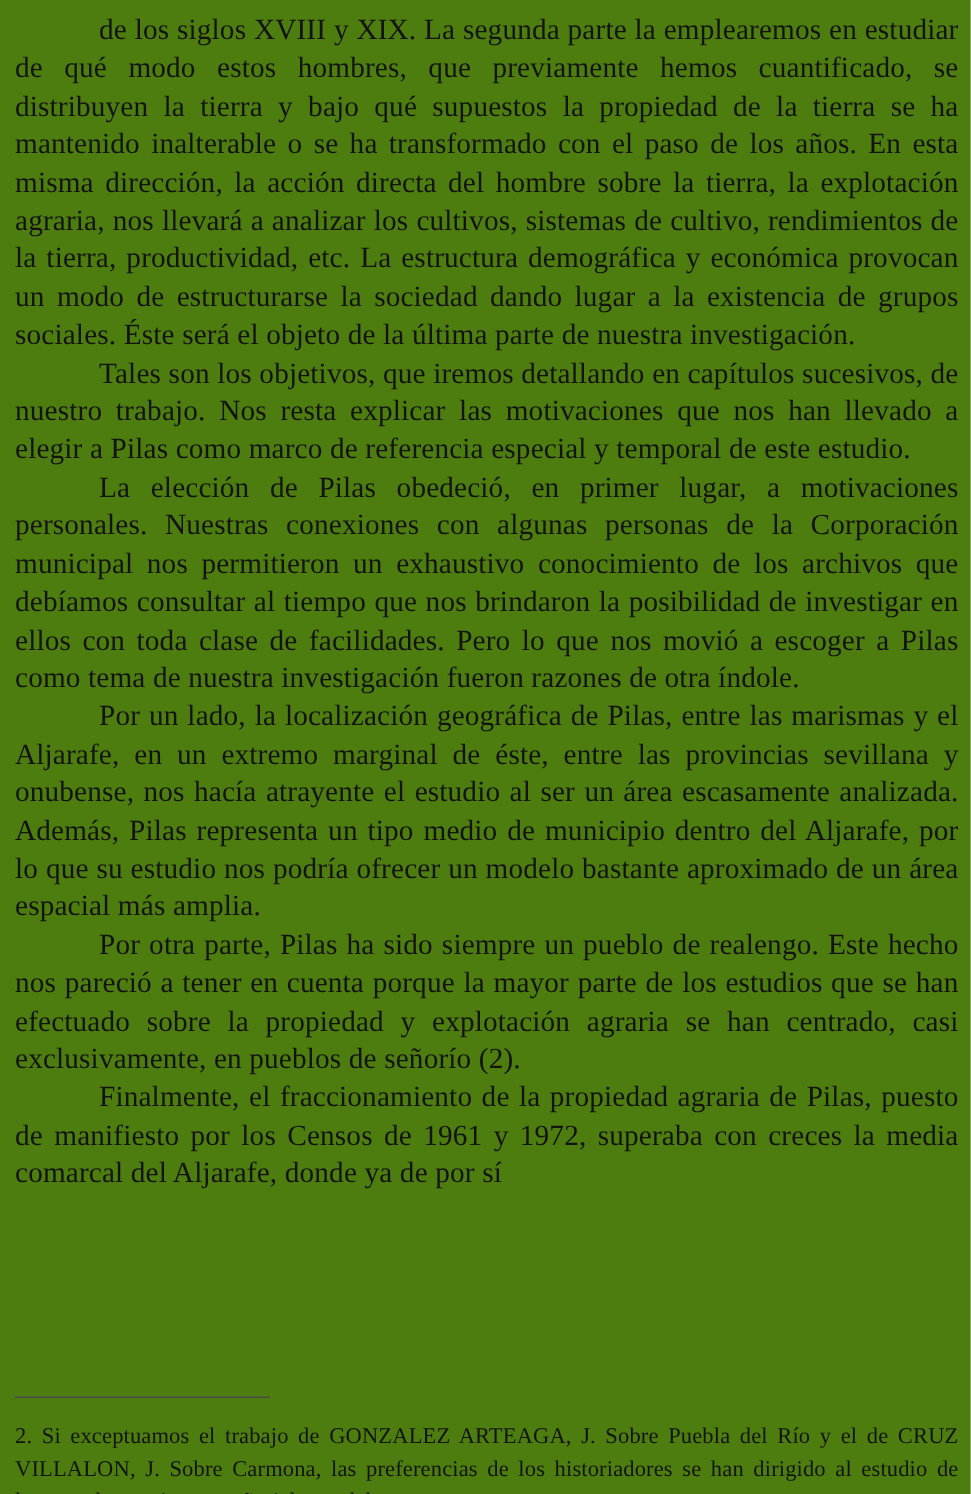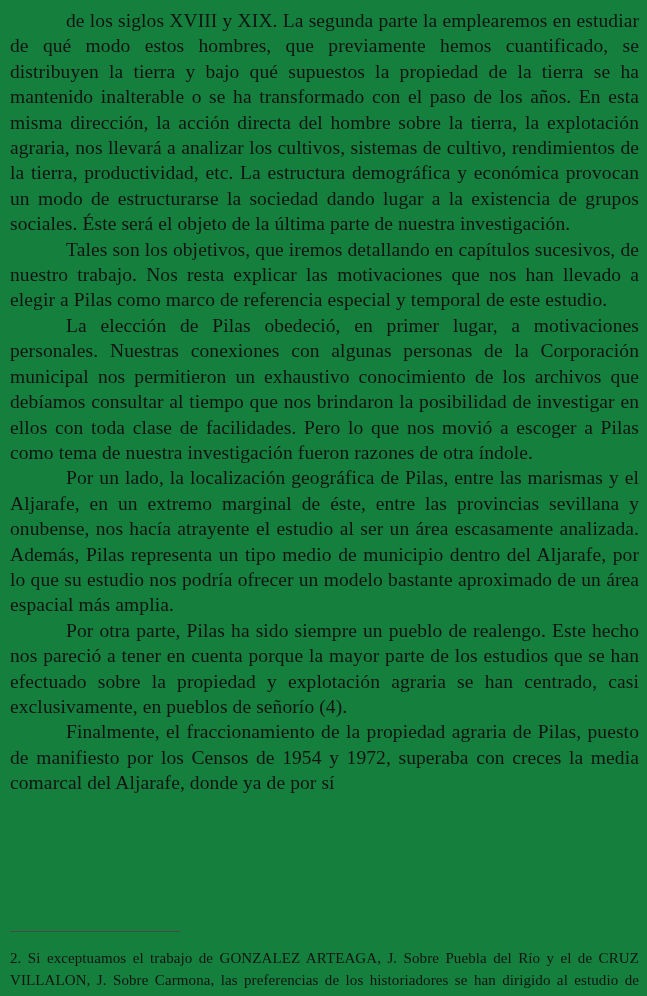--- a/index.html
+++ b/index.html
@@ -10,21 +10,21 @@
     width: 647px;
     height: 996px;
     background: #ffffff;
     position: relative;
     overflow: hidden;
     font-family: "Liberation Serif", "DejaVu Serif", serif;
   }
   .page {
     position: absolute;
     inset: 0;
-    background: #15803d;
+    background: #4d7c0f;
     padding-left: 21px;
   }
   .main-text {
     position: absolute;
     top: 8px;
     left: 10px;
     width: 629px;
     color: #131313;
     font-size: 19.5px;
     line-height: 25.4px;
@@ -66,22 +66,22 @@
 </head>
 <body>
 
 <div class="page">
 
   <div class="main-text">
     <p>de los siglos XVIII y XIX. La segunda parte la emplearemos en estudiar de qué modo estos hombres, que previamente hemos cuantificado, se distribuyen la tierra y bajo qué supuestos la propiedad de la tierra se ha mantenido inalterable o se ha transformado con el paso de los años. En esta misma dirección, la acción directa del hombre sobre la tierra, la explotación agraria, nos llevará a analizar los cultivos, sistemas de cultivo, rendimientos de la tierra, productividad, etc. La estructura demográfica y económica provocan un modo de estructurarse la sociedad dando lugar a la existencia de grupos sociales. Éste será el objeto de la última parte de nuestra investigación.</p>
     <p>Tales son los objetivos, que iremos detallando en capítulos sucesivos, de nuestro trabajo. Nos resta explicar las motivaciones que nos han llevado a elegir a Pilas como marco de referencia especial y temporal de este estudio.</p>
     <p>La elección de Pilas obedeció, en primer lugar, a motivaciones personales. Nuestras conexiones con algunas personas de la Corporación municipal nos permitieron un exhaustivo conocimiento de los archivos que debíamos consultar al tiempo que nos brindaron la posibilidad de investigar en ellos con toda clase de facilidades. Pero lo que nos movió a escoger a Pilas como tema de nuestra investigación fueron razones de otra índole.</p>
     <p>Por un lado, la localización geográfica de Pilas, entre las marismas y el Aljarafe, en un extremo marginal de éste, entre las provincias sevillana y onubense, nos hacía atrayente el estudio al ser un área escasamente analizada. Además, Pilas representa un tipo medio de municipio dentro del Aljarafe, por lo que su estudio nos podría ofrecer un modelo bastante aproximado de un área espacial más amplia.</p>
-    <p>Por otra parte, Pilas ha sido siempre un pueblo de realengo. Este hecho nos pareció a tener en cuenta porque la mayor parte de los estudios que se han efectuado sobre la propiedad y explotación agraria se han centrado, casi exclusivamente, en pueblos de señorío (4).</p>
-    <p>Finalmente, el fraccionamiento de la propiedad agraria de Pilas, puesto de manifiesto por los Censos de 1954 y 1972, superaba con creces la media comarcal del Aljarafe, donde ya de por sí</p>
+    <p>Por otra parte, Pilas ha sido siempre un pueblo de realengo. Este hecho nos pareció a tener en cuenta porque la mayor parte de los estudios que se han efectuado sobre la propiedad y explotación agraria se han centrado, casi exclusivamente, en pueblos de señorío (2).</p>
+    <p>Finalmente, el fraccionamiento de la propiedad agraria de Pilas, puesto de manifiesto por los Censos de 1961 y 1972, superaba con creces la media comarcal del Aljarafe, donde ya de por sí</p>
   </div>
 
   <div class="footnote">
     <div class="footnote-rule"></div>
     <div class="footnote-text">2. Si exceptuamos el trabajo de GONZALEZ ARTEAGA, J. Sobre Puebla del Río y el de CRUZ VILLALON, J. Sobre Carmona, las preferencias de los historiadores se han dirigido al estudio de los grandes conjuntos señoriales andaluces.</div>
   </div>
 
 </div>
 
 </body></html>

